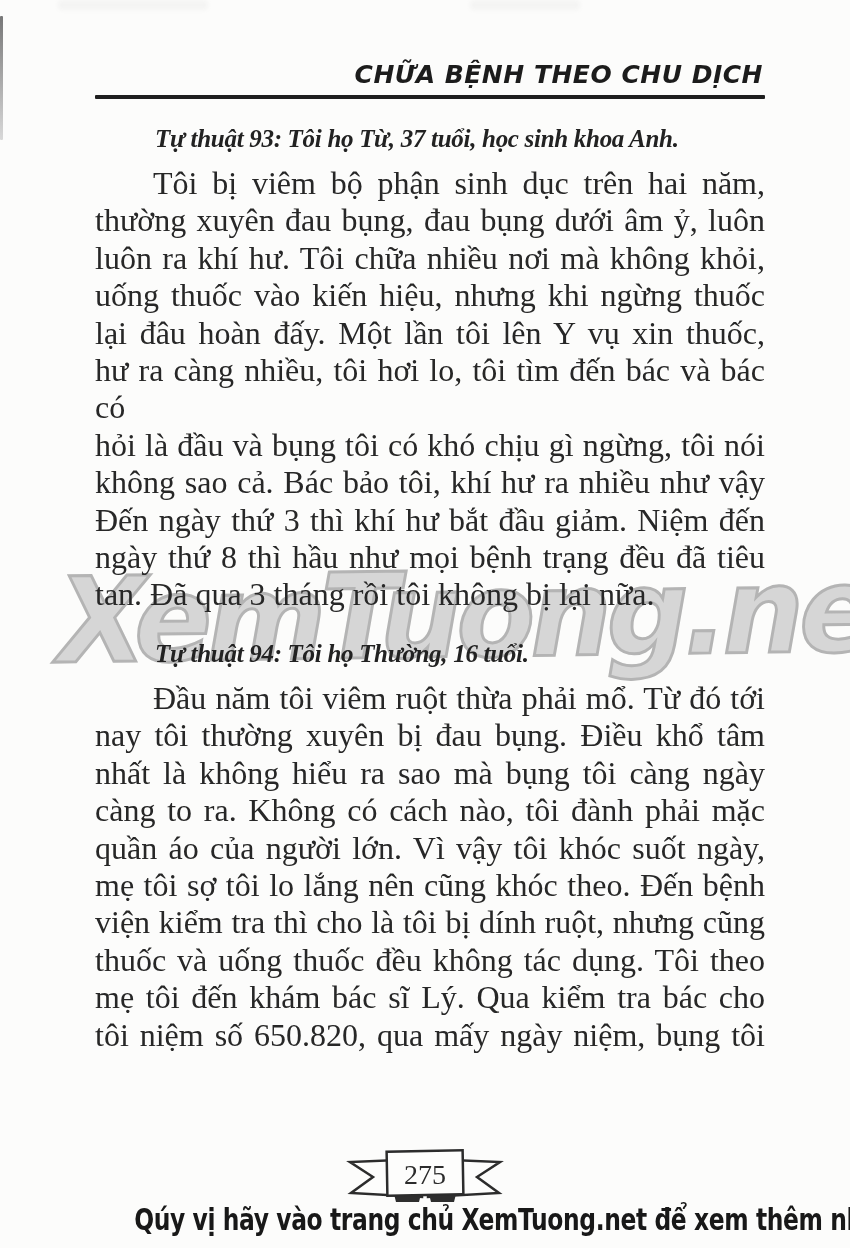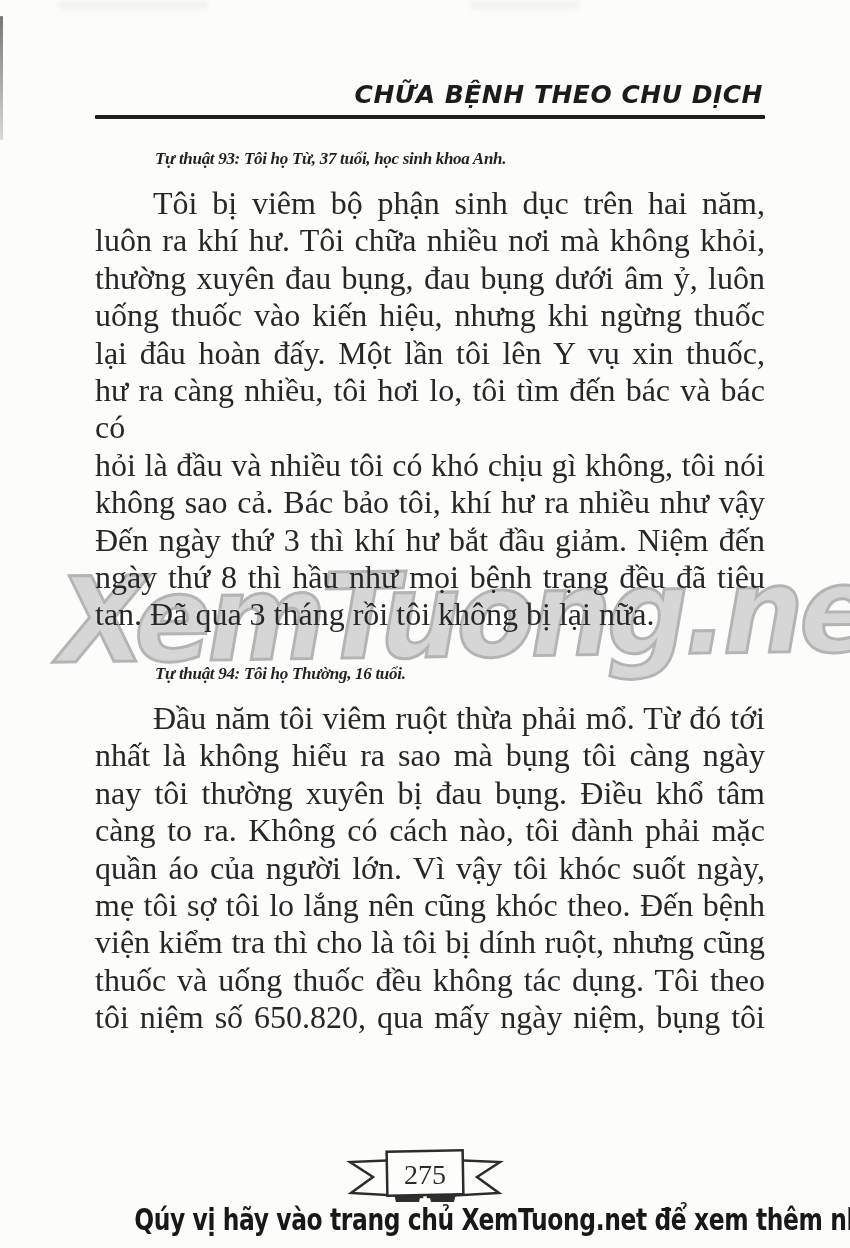--- a/index.html
+++ b/index.html
@@ -36,38 +36,38 @@
     color:rgba(255,255,255,0.25);
     -webkit-text-stroke:3px #b4b4b4;
     text-shadow:0 0 1px #c8c8c8;
     transform:rotate(-0.8deg) scaleX(0.97);
     transform-origin:left center;
     z-index:1;
   }
 
   .content{
     position:relative;z-index:2;
-    padding:80px 85px 0 95px;
+    padding:60px 85px 0 95px;
   }
   .running-head{margin-bottom:0;}
   .head-title{
     display:block;text-align:right;
     font-family:"DejaVu Sans","Liberation Sans",sans-serif;
     font-weight:bold;font-style:italic;
     font-size:25px;letter-spacing:0.5px;color:#1c1c1c;
     padding-right:2px;
   }
   .head-rule{
     margin-top:6px;height:4px;background:#1f1f1f;border-radius:1px;
   }
 
   .story-heading{
     margin:23px 0 9px 0;
     padding-left:60px;
-    font-size:17px;line-height:34px;
+    font-size:25px;line-height:34px;
     font-weight:bold;font-style:italic;
     letter-spacing:-0.3px;white-space:nowrap;
     color:#222;
   }
   .para{margin:0;}
   .line{
     font-size:32px;line-height:37.4px;
     text-align:justify;text-align-last:justify;
     color:#272727;
   }
@@ -112,43 +112,44 @@
 
     <div class="running-head">
       <span class="head-title">CHỮA BỆNH THEO CHU DỊCH</span>
       <div class="head-rule"></div>
     </div>
 
     <div class="story-heading">Tự thuật 93: Tôi họ Từ, 37 tuổi, học sinh khoa Anh.</div>
 
     <div class="para">
       <div class="line indent">Tôi bị viêm bộ phận sinh dục trên hai năm,</div>
+      <div class="line">thường xuyên đau bụng, đau bụng dưới âm ỷ, luôn</div>
       <div class="line">luôn ra khí hư. Tôi chữa nhiều nơi mà không khỏi,</div>
-      <div class="line">thường xuyên đau bụng, đau bụng dưới âm ỷ, luôn</div>
       <div class="line">uống thuốc vào kiến hiệu, nhưng khi ngừng thuốc</div>
       <div class="line">lại đâu hoàn đấy. Một lần tôi lên Y vụ xin thuốc,</div>
       <div class="line">hư ra càng nhiều, tôi hơi lo, tôi tìm đến bác và bác có</div>
-      <div class="line">hỏi là đầu và nhiều tôi có khó chịu gì không, tôi nói</div>
+      <div class="line">hỏi là đầu và bụng tôi có khó chịu gì ngừng, tôi nói</div>
       <div class="line">không sao cả. Bác bảo tôi, khí hư ra nhiều như vậy</div>
       <div class="line">Đến ngày thứ 3 thì khí hư bắt đầu giảm. Niệm đến</div>
       <div class="line">ngày thứ 8 thì hầu như mọi bệnh trạng đều đã tiêu</div>
       <div class="line last">tan. Đã qua 3 tháng rồi tôi không bị lại nữa.</div>
     </div>
 
     <div class="story-heading">Tự thuật 94: Tôi họ Thường, 16 tuổi.</div>
 
     <div class="para">
       <div class="line indent">Đầu năm tôi viêm ruột thừa phải mổ. Từ đó tới</div>
+      <div class="line">nay tôi thường xuyên bị đau bụng. Điều khổ tâm</div>
       <div class="line">nhất là không hiểu ra sao mà bụng tôi càng ngày</div>
-      <div class="line">nay tôi thường xuyên bị đau bụng. Điều khổ tâm</div>
       <div class="line">càng to ra. Không có cách nào, tôi đành phải mặc</div>
       <div class="line">quần áo của người lớn. Vì vậy tôi khóc suốt ngày,</div>
       <div class="line">mẹ tôi sợ tôi lo lắng nên cũng khóc theo. Đến bệnh</div>
       <div class="line">viện kiểm tra thì cho là tôi bị dính ruột, nhưng cũng</div>
       <div class="line">thuốc và uống thuốc đều không tác dụng. Tôi theo</div>
+      <div class="line">mẹ tôi đến khám bác sĩ Lý. Qua kiểm tra bác cho</div>
       <div class="line">tôi niệm số 650.820, qua mấy ngày niệm, bụng tôi</div>
     </div>
 
   </div>
 
   <svg class="ribbon" width="210" height="62" viewBox="0 0 210 62">
 
     <path d="M102,13 L30,16 L53,31 L31,47 L102,51 Z" fill="#fdfdfc" stroke="#2c2c2c" stroke-width="2.5" stroke-linejoin="miter"></path>
 
     <path d="M108,13 L180,16 L157,31 L179,47 L108,51 Z" fill="#fdfdfc" stroke="#2c2c2c" stroke-width="2.5" stroke-linejoin="miter"></path>

